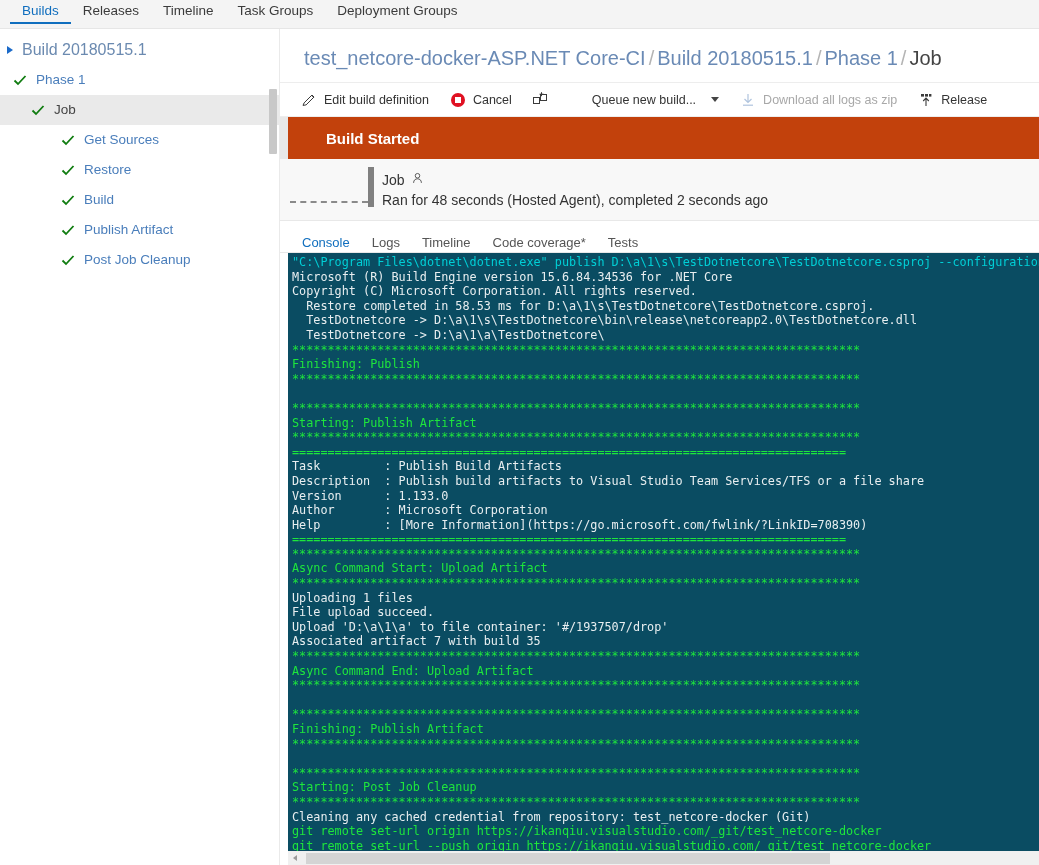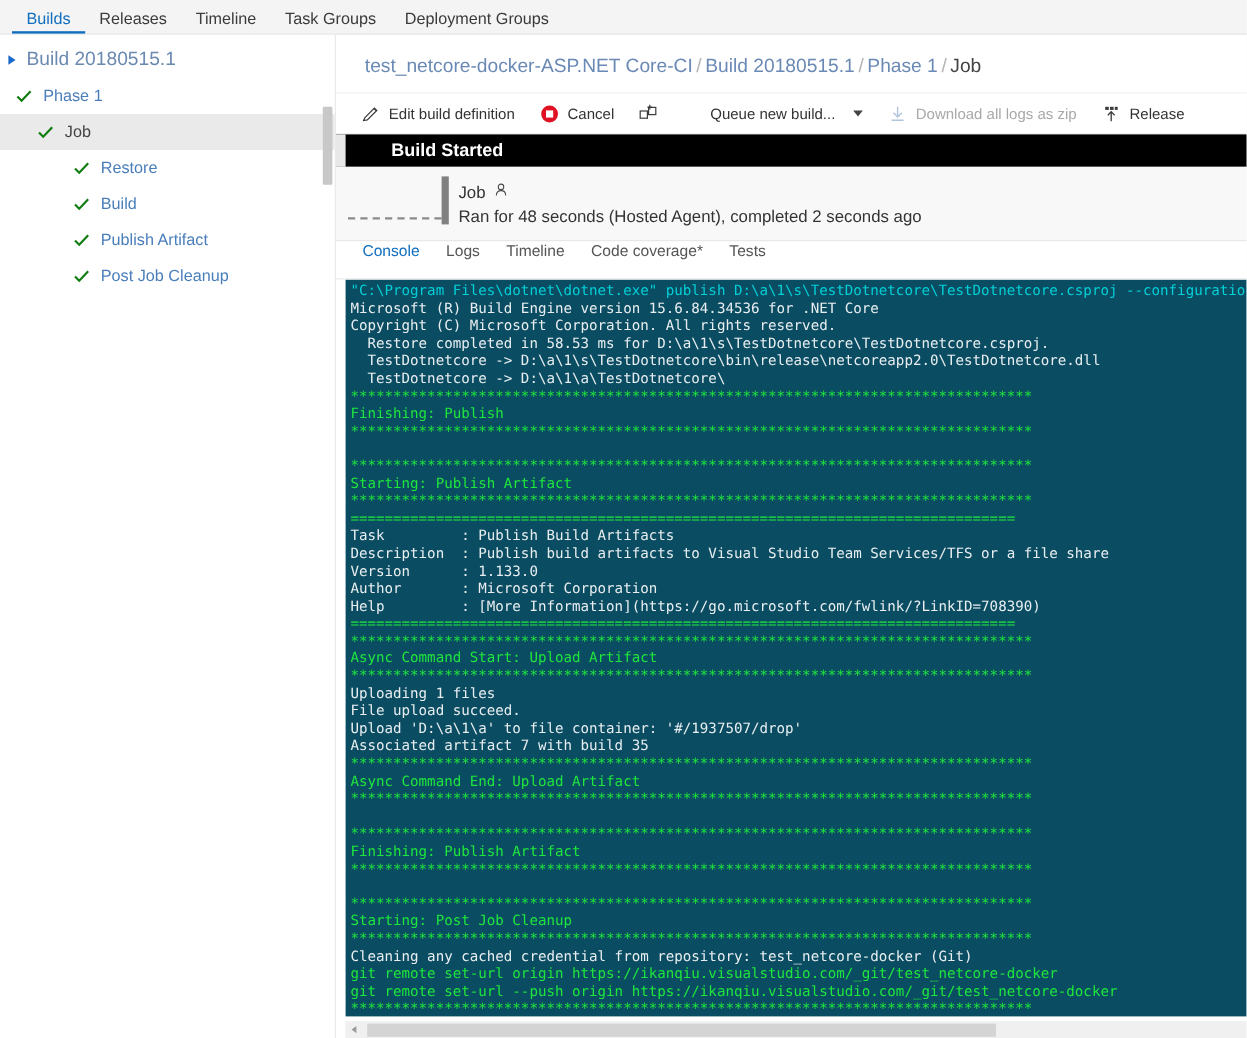--- a/index.html
+++ b/index.html
@@ -10,21 +10,21 @@
     font-family: "Liberation Sans", sans-serif;
     -webkit-font-smoothing: antialiased;
   }
 
   
   #top-nav {
     height: 29px;
     background: #f4f4f4;
     border-bottom: 1px solid #e6e6e6;
     display: flex;
-    align-items: flex-end;
+    align-items: center;
     padding-left: 10px;
     position: relative;
   }
   .nav-tab {
     font-size: 13.5px;
     color: #3b3b3b;
     padding: 0 12px 6px 12px;
     cursor: pointer;
     line-height: 1;
     white-space: nowrap;
@@ -104,21 +104,21 @@
   #right-pane {
     flex: 1;
     display: flex;
     flex-direction: column;
     background: #fff;
     overflow: hidden;
     min-width: 0;
   }
 
   #breadcrumb {
-    font-size: 16px;
+    font-size: 20px;
     color: #6a8ab5;
     padding: 18px 0 12px 24px;
     border-bottom: 1px solid #ededed;
     white-space: nowrap;
     overflow: hidden;
   }
   #breadcrumb .crumb { cursor: pointer; }
   #breadcrumb .sep { color: #b4b4b4; padding: 0 3px; }
   #breadcrumb .last { color: #444; }
 
@@ -154,25 +154,25 @@
     margin-left: 7px;
     width: 0; height: 0;
     border-left: 4px solid transparent;
     border-right: 4px solid transparent;
     border-top: 5px solid #444;
     cursor: pointer;
   }
 
   
   #status-band {
-    background: #000000;
+    background: #c2410c;
     color: #fff;
     font-size: 15px;
     font-weight: bold;
-    height: 27px;
+    height: 42px;
     display: flex;
     align-items: center;
     padding-left: 46px;
   }
   #status-band-edge {
     position: absolute;
     left: 0; top: 0; bottom: 0;
     width: 8px;
     background: #e8e8e8;
   }
@@ -219,21 +219,21 @@
   #job-line2 {
     font-size: 14px;
     color: #333;
     margin-top: 4px;
   }
 
   
   #sub-tabs {
     height: 32px;
     display: flex;
-    align-items: flex-start;
+    align-items: flex-end;
     padding-left: 22px;
     background: #fff;
     border-bottom: 1px solid #e8e8e8;
   }
   .sub-tab {
     font-size: 13px;
     color: #555;
     margin-right: 22px;
     cursor: pointer;
     padding-bottom: 2px;
@@ -331,20 +331,28 @@
 
     <div class="tree-row lvl2 selected">
       <span class="chk">
         <svg width="16" height="16" viewBox="0 0 16 16">
             <path d="M2.5 8.5 L6 12 L13.5 4" stroke="#107c10" stroke-width="1.8" fill="none"></path>
           </svg>
       </span>
       <span class="tree-label">Job</span>
     </div>
 
+    <div class="tree-row lvl3">
+      <span class="chk">
+        <svg width="16" height="16" viewBox="0 0 16 16">
+            <path d="M2.5 8.5 L6 12 L13.5 4" stroke="#107c10" stroke-width="1.8" fill="none"></path>
+          </svg>
+      </span>
+      <span class="tree-label">Get Sources</span>
+    </div>
     <div class="tree-row lvl3">
       <span class="chk">
         <svg width="16" height="16" viewBox="0 0 16 16">
             <path d="M2.5 8.5 L6 12 L13.5 4" stroke="#107c10" stroke-width="1.8" fill="none"></path>
           </svg>
       </span>
       <span class="tree-label">Restore</span>
     </div>
     <div class="tree-row lvl3">
       <span class="chk">

